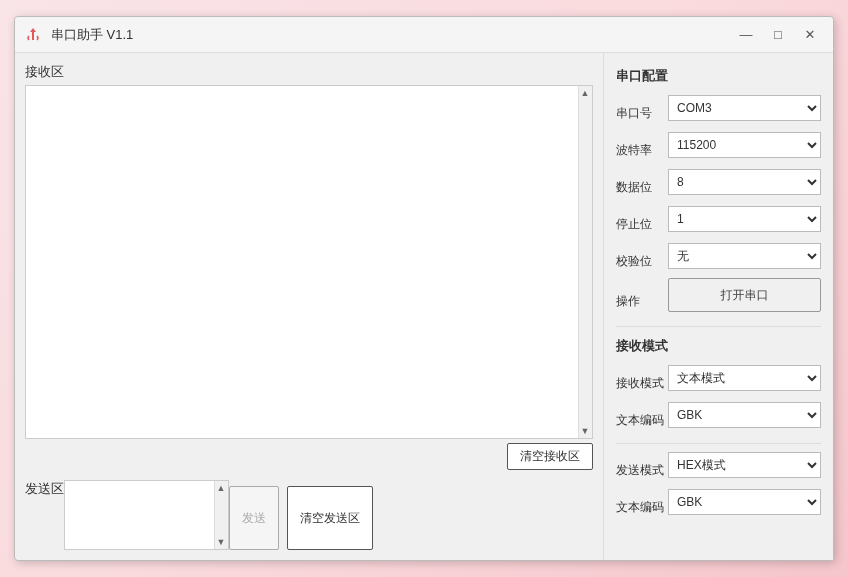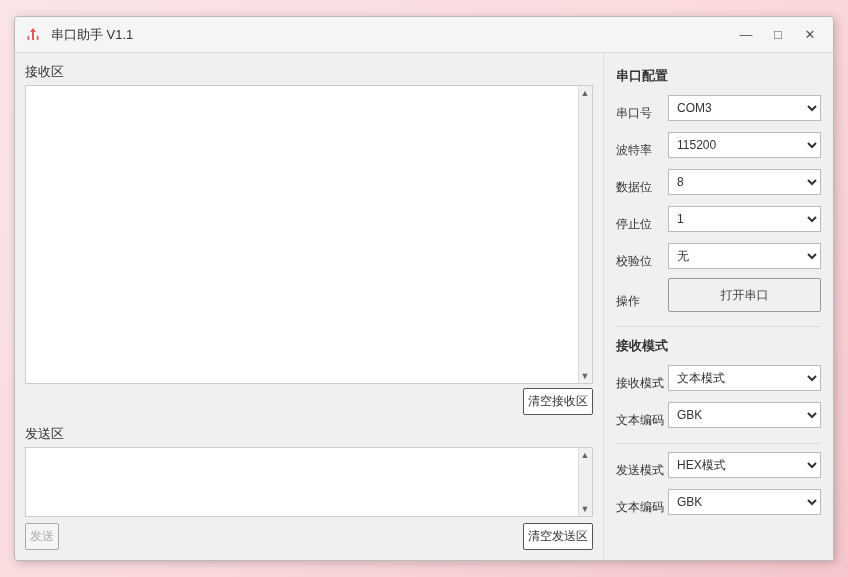--- a/index.html
+++ b/index.html
@@ -128,42 +128,41 @@
       overflow-y: auto;
     }
 
     .clear-receive-row {
       display: flex;
       justify-content: flex-end;
       margin-top: 4px;
     }
 
     .btn {
-      padding: 4px 4px;
+      padding: 4px 12px;
       font-size: 12px;
       border: 1px solid #aaa;
       background: #f5f5f5;
       cursor: pointer;
       border-radius: 2px;
       color: #333;
     }
 
     .btn.outlined {
       border: 1.5px solid #555;
       background: white;
     }
 
     .btn:disabled {
       color: #aaa;
       cursor: not-allowed;
     }
 
     .send-section {
       display: flex;
-      flex-direction: column;
     }
 
     .send-textarea-container {
       position: relative;
       border: 1px solid #ccc;
       background: white;
       height: 70px;
       overflow: hidden;
     }
 

